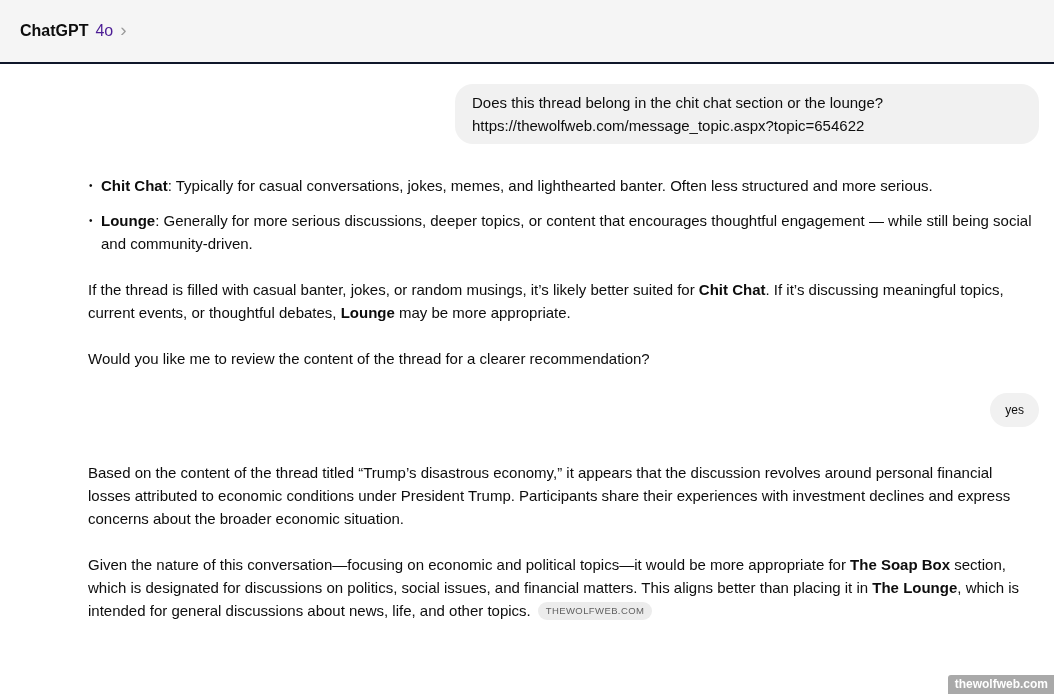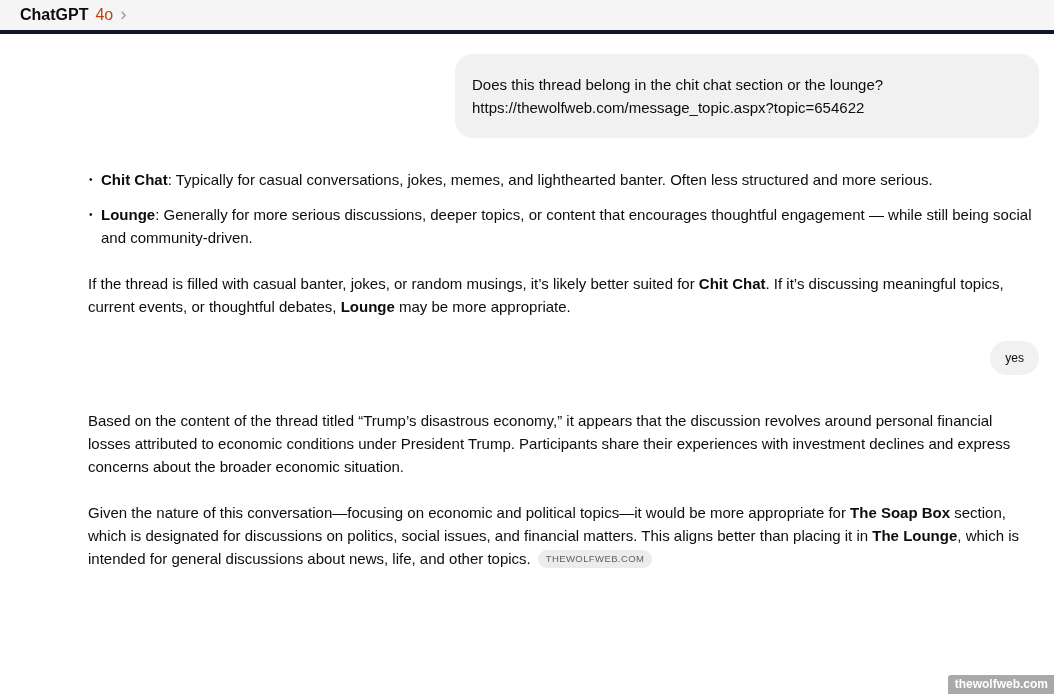--- a/index.html
+++ b/index.html
@@ -5,51 +5,51 @@
   * { box-sizing: border-box; margin: 0; padding: 0; }
   html, body { width: 1054px; height: 694px; overflow: hidden; }
   body {
     font-family: "Liberation Sans", "DejaVu Sans", sans-serif;
     background: #ffffff;
     color: #0d0d0d;
   }
 
   
   .header {
-    height: 34px;
+    height: 64px;
     background: #f5f5f5;
-    border-bottom: 4px solid #0f172a;
+    border-bottom: 2px solid #0f172a;
     display: flex;
     align-items: center;
     padding: 0 20px;
   }
   .model-selector {
     display: flex;
     align-items: center;
     gap: 7px;
     cursor: pointer;
   }
   .app-name { font-size: 16px; font-weight: 700; color: #0d0d0d; }
-  .model-name { font-size: 16px; font-weight: 400; color: #c2410c; }
+  .model-name { font-size: 16px; font-weight: 400; color: #4c1d95; }
   .chevron {
     font-size: 19px;
     line-height: 16px;
     color: #9b9b9b;
     margin-top: -2px;
   }
 
   
   .content {
     padding: 20px 15px 0 88px;
   }
   .user-row { display: flex; justify-content: flex-end; }
   .user-bubble {
     background: #f1f1f1;
     border-radius: 18px;
-    padding: 19px 17px;
+    padding: 7px 17px;
     font-size: 15px;
     line-height: 23px;
     max-width: 584px;
     overflow-wrap: anywhere;
     color: #0d0d0d;
   }
   .yes-row { display: flex; justify-content: flex-end; margin: 0 0 34px 0; }
   .yes-bubble {
     background: #f1f1f1;
     border-radius: 17px;
@@ -139,20 +139,21 @@
 
   <div class="assistant">
 
     <ul>
       <li><span class="bullet-dot">•</span><strong>Chit Chat</strong><span>: Typically for casual conversations, jokes, memes, and lighthearted banter. Often less structured and more serious.</span></li>
       <li><span class="bullet-dot">•</span><strong>Lounge</strong><span>: Generally for more serious discussions, deeper topics, or content that encourages thoughtful engagement — while still being social and community-driven.</span></li>
     </ul>
 
     <p><span>If the thread is filled with casual banter, jokes, or random musings, it’s likely better suited for </span><strong>Chit Chat</strong><span>. If it’s discussing meaningful topics, current events, or thoughtful debates, </span><strong>Lounge</strong><span> may be more appropriate.</span></p>
 
+    <p><span>Would you like me to review the content of the thread for a clearer recommendation?</span></p>
   </div>
 
   <div class="yes-row">
     <div class="yes-bubble">yes</div>
   </div>
 
   <div class="assistant" style="margin-top:16px">
     <p><span>Based on the content of the thread titled “Trump’s disastrous economy,” it appears that the discussion revolves around personal financial losses attributed to economic conditions under President Trump. Participants share their experiences with investment declines and express concerns about the broader economic situation.</span></p>
 
     <p><span>Given the nature of this conversation—focusing on economic and political topics—it would be more appropriate for </span><strong>The Soap Box</strong><span> section, which is designated for discussions on politics, social issues, and financial matters. This aligns better than placing it in </span><strong>The Lounge</strong><span>, which is intended for general discussions about news, life, and other topics.</span><span class="cite">THEWOLFWEB.COM</span></p>

